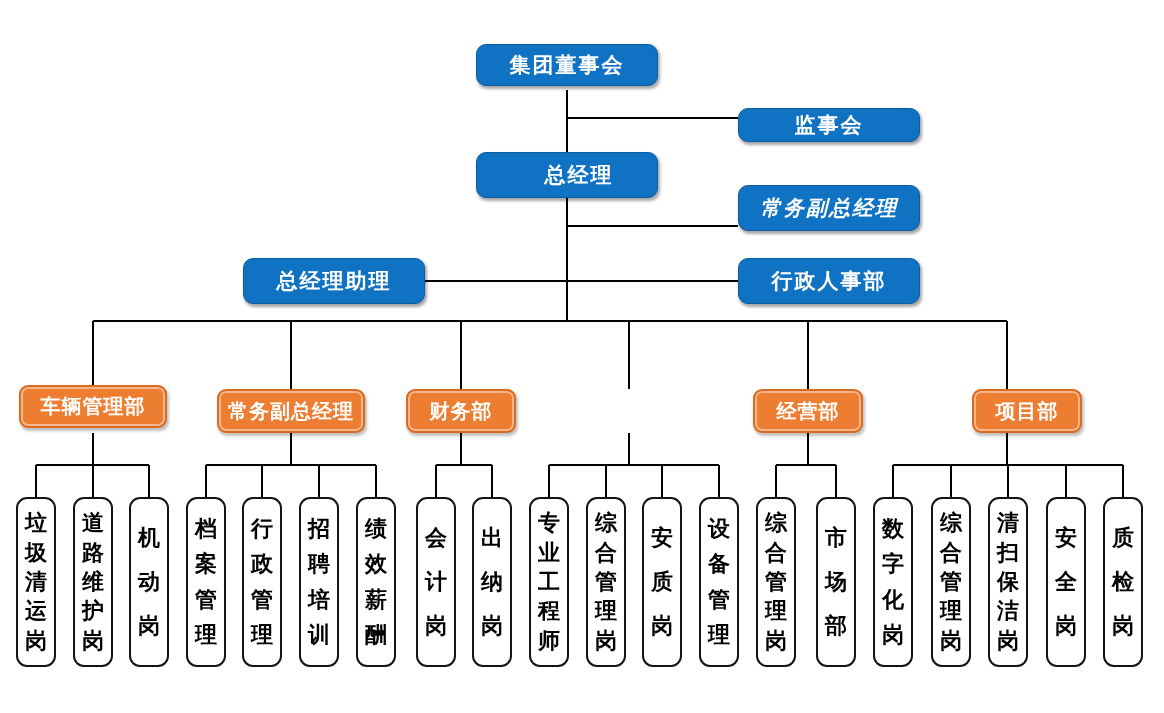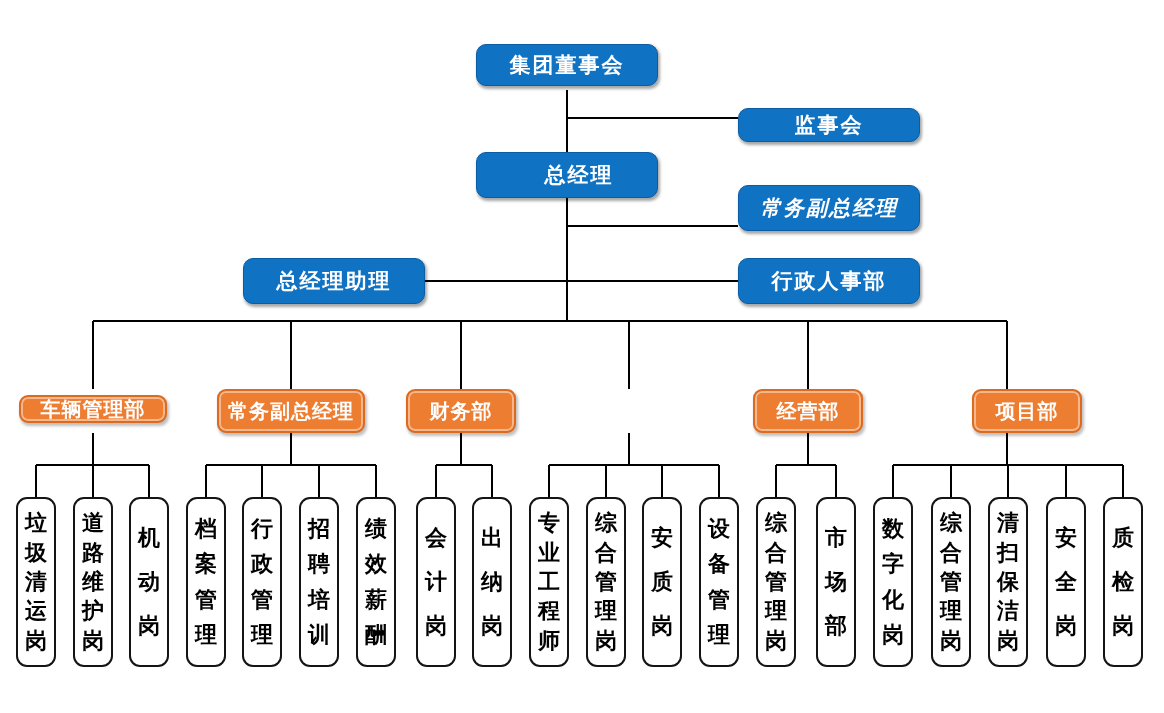--- a/index.html
+++ b/index.html
@@ -76,21 +76,21 @@
     <div class="line" style="left: 950px; top: 465px; width: 2px; height: 32px;"></div>
     <div class="line" style="left: 1007px; top: 465px; width: 2px; height: 32px;"></div>
     <div class="line" style="left: 1065px; top: 465px; width: 2px; height: 32px;"></div>
     <div class="line" style="left: 1122px; top: 465px; width: 2px; height: 32px;"></div>
     <div class="node blue" style="left: 476px; top: 44px; width: 182px; height: 42px;">集团董事会</div>
     <div class="node blue" style="left: 738px; top: 108px; width: 182px; height: 34px;">监事会</div>
     <div class="node blue" style="left: 476px; top: 152px; width: 182px; height: 46px; padding-left: 24px;">总经理</div>
     <div class="node blue" style="left: 738px; top: 185px; width: 182px; height: 46px; font-style: italic;">常务副总经理</div>
     <div class="node blue" style="left: 243px; top: 258px; width: 182px; height: 46px;">总经理助理</div>
     <div class="node blue" style="left: 738px; top: 258px; width: 182px; height: 46px;">行政人事部</div>
-    <div class="node orange" style="left: 19px; top: 395px; width: 148px; height: 28px;">车辆管理部</div>
+    <div class="node orange" style="left: 19px; top: 385px; width: 148px; height: 43px;">车辆管理部</div>
     <div class="node pos vtext" style="left: 16px; top: 497px; width: 40px; height: 170px;">
       <span>垃</span>
       <span>圾</span>
       <span>清</span>
       <span>运</span>
       <span>岗</span>
     </div>
     <div class="node pos vtext" style="left: 73px; top: 497px; width: 40px; height: 170px;">
       <span>道</span>
       <span>路</span>

